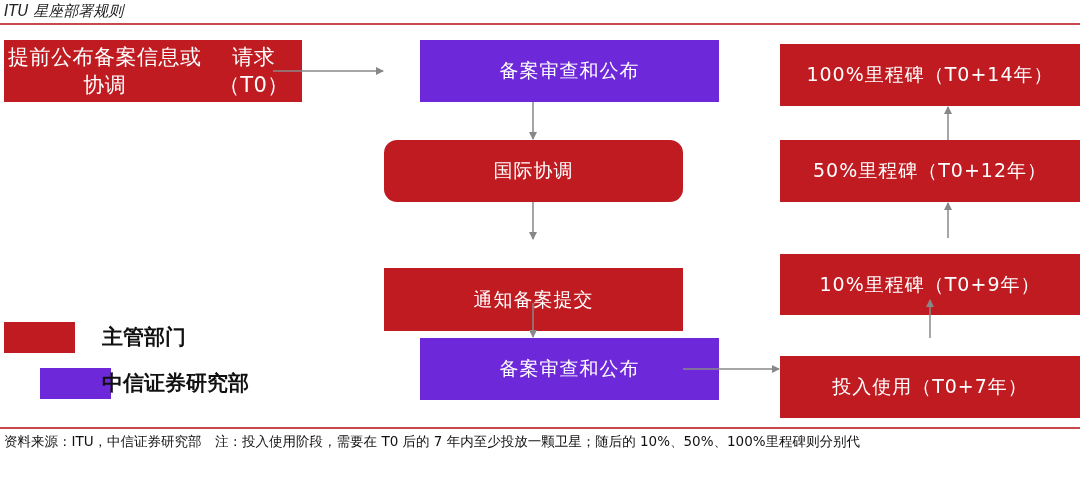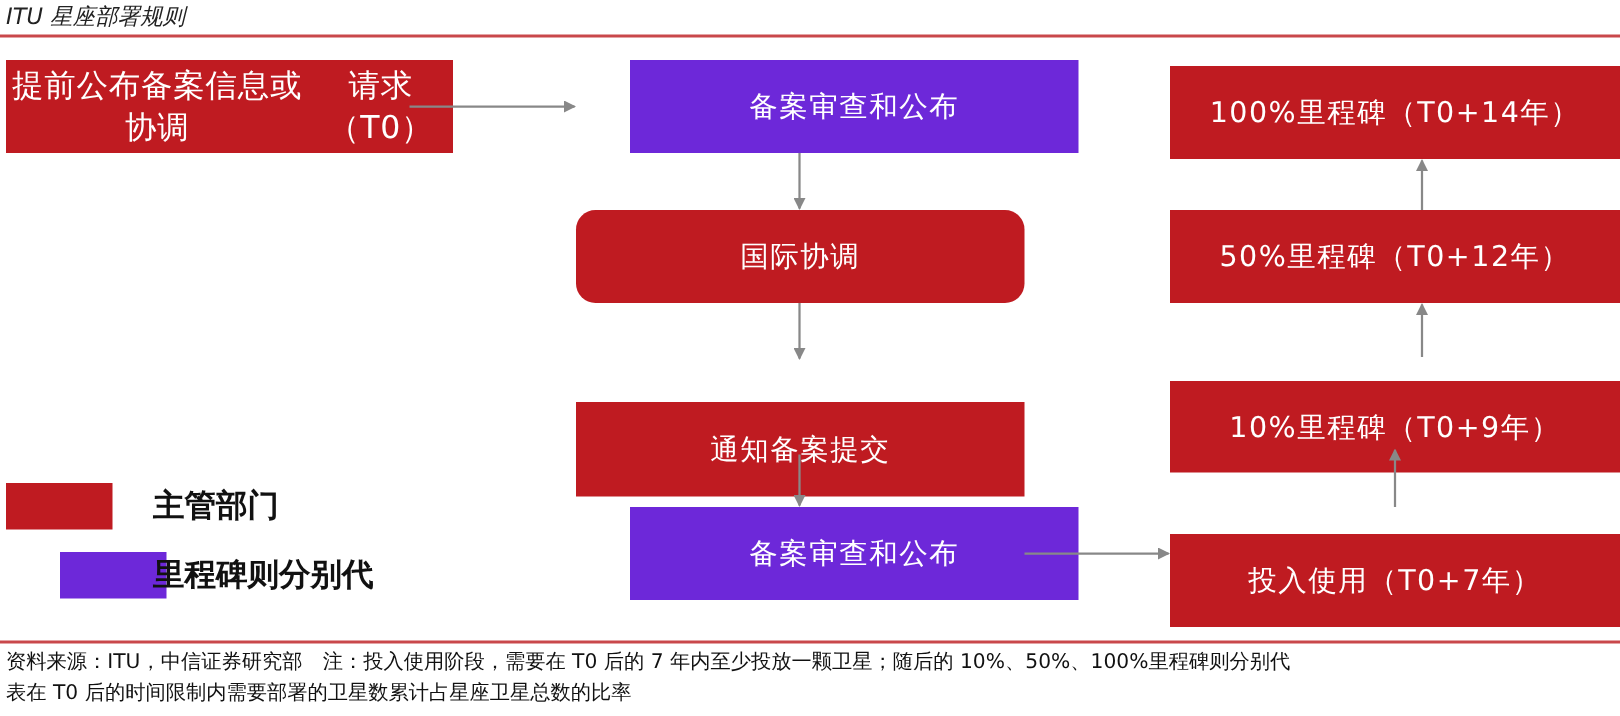--- a/index.html
+++ b/index.html
@@ -53,19 +53,18 @@
     <line x1="683" y1="369" x2="779" y2="369" marker-end="url(#ah)"></line>
     <line x1="930" y1="338" x2="930" y2="300" marker-end="url(#ah)"></line>
     <line x1="948" y1="238" x2="948" y2="203" marker-end="url(#ah)"></line>
     <line x1="948" y1="140" x2="948" y2="107" marker-end="url(#ah)"></line>
   </g>
 </svg>
 
 <div class="legend-swatch dark" style="top:322px;"></div>
 <div class="legend-label" style="top:322px;">主管部门</div>
 <div class="legend-swatch pink" style="top:368px;"></div>
-<div class="legend-label" style="top:368px;">里程碑则分别代</div>
+<div class="legend-label" style="top:368px;">中信证券研究部</div>
 
 <div class="rule" style="top:427px;"></div>
 <div class="footer">
   <div>资料来源：ITU，中信证券研究部　注：投入使用阶段，需要在 T0 后的 7 年内至少投放一颗卫星；随后的 10%、50%、100%里程碑则分别代</div>
-  <div>表在 T0 后的时间限制内需要部署的卫星数累计占星座卫星总数的比率</div>
 </div>
 
 </body></html>

